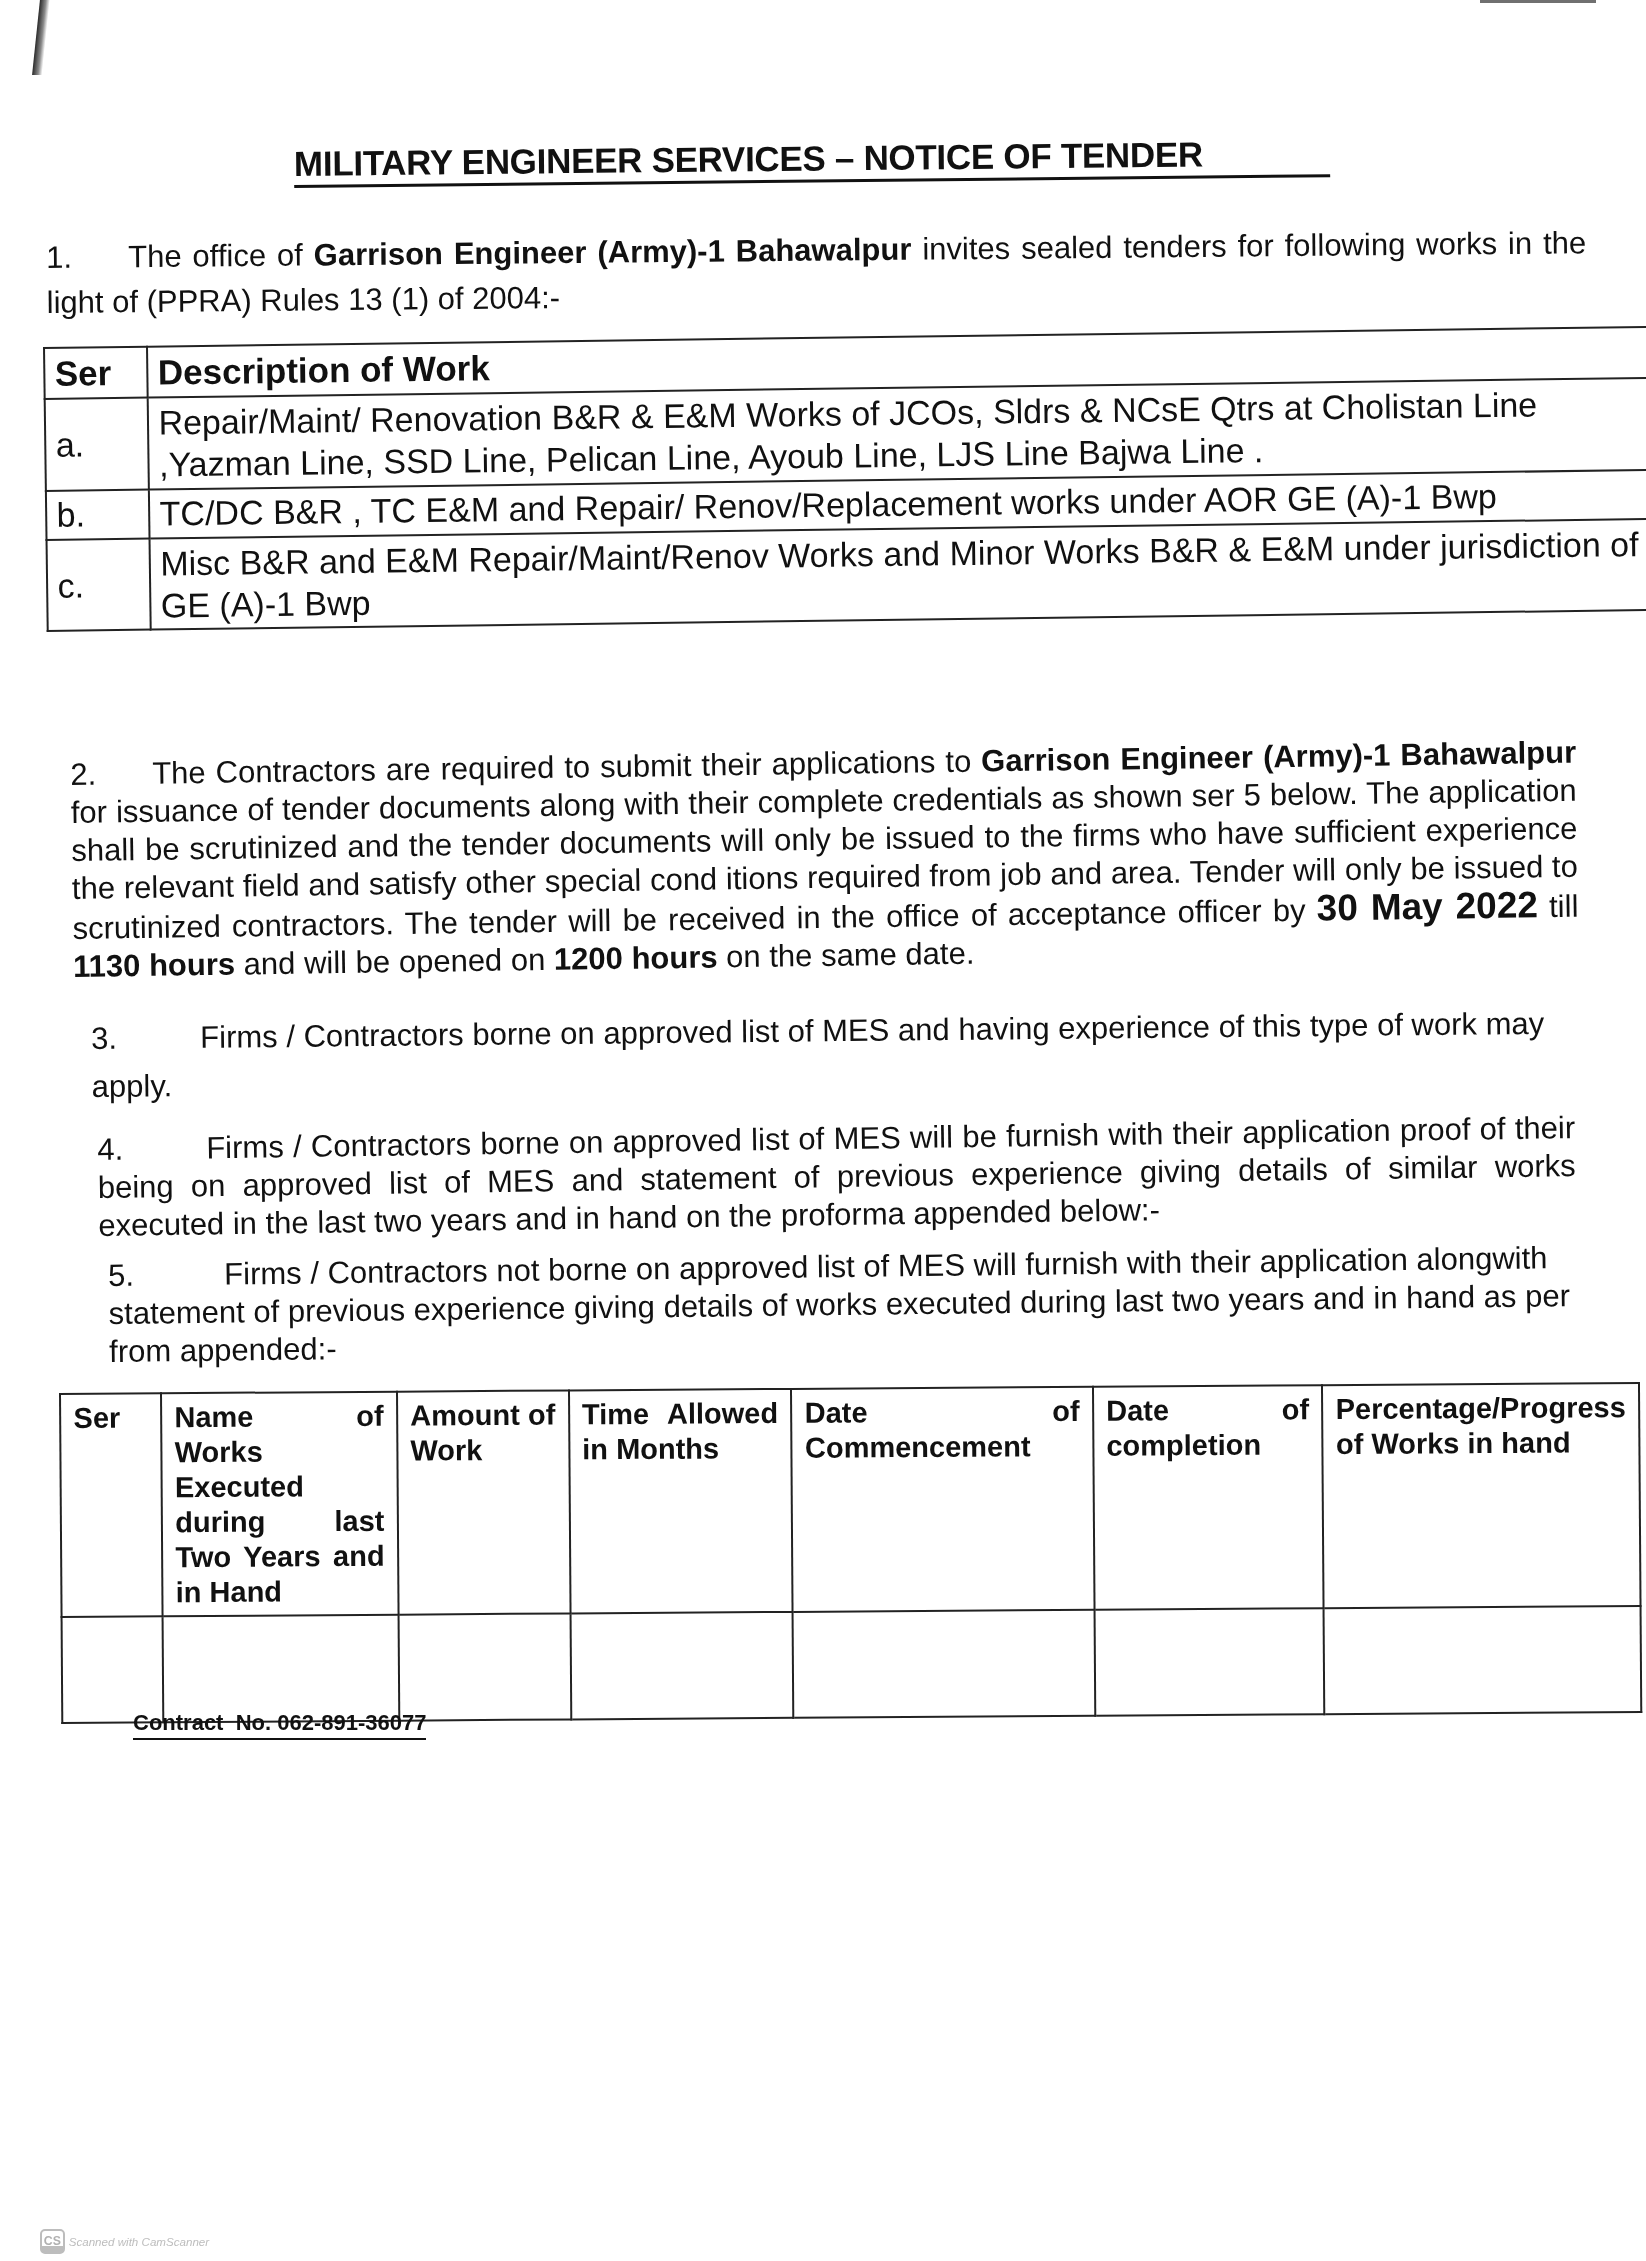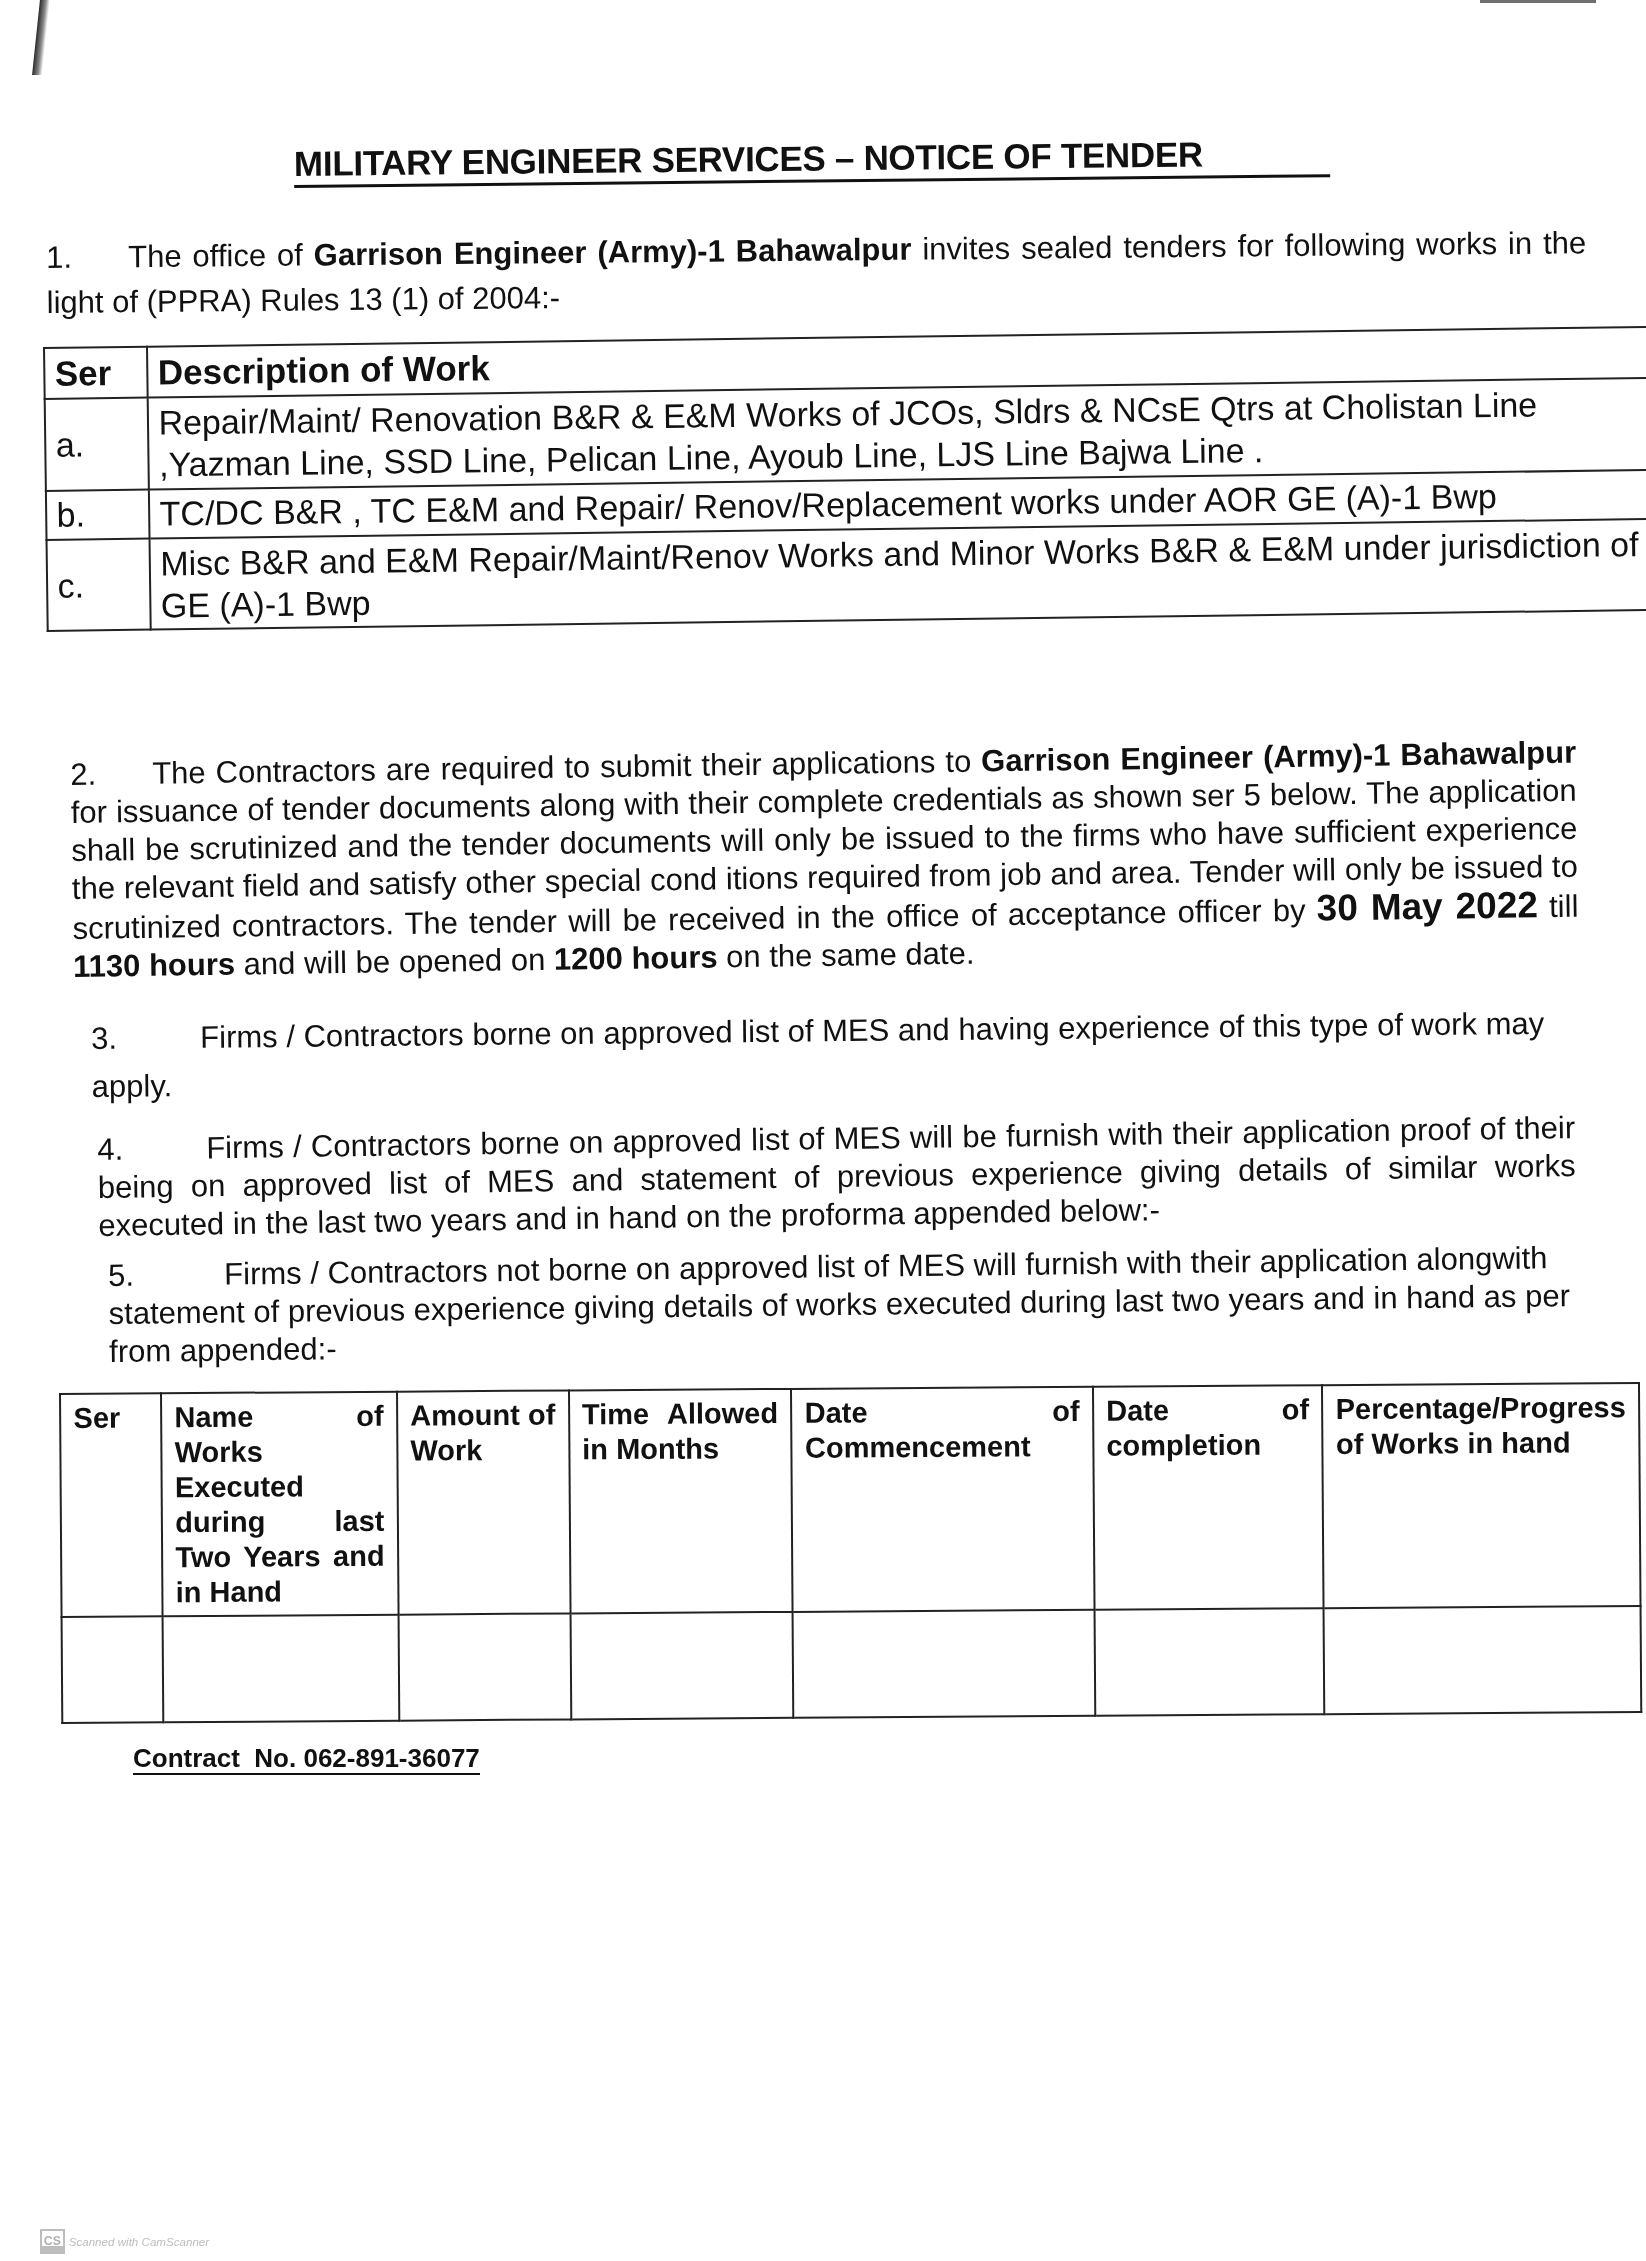--- a/index.html
+++ b/index.html
@@ -40,25 +40,25 @@
                   font-weight:700; padding:5.5px 12.3px; line-height:35px; height:164px; }
   .pro-table td { border:2px solid #222; height:102px; }
   .pro-table .c0 { width:75px; }
   .pro-table .c1 { width:211px; }
   .pro-table .c2 { width:146px; }
   .pro-table .c3 { width:198px; }
   .pro-table .c4 { width:276px; }
   .pro-table .c5 { width:204px; }
   .pro-table .c6 { width:211px; }
 
-  .contract { position:absolute; left:97px; top:1743px; font-size:26px; font-weight:700;
+  .contract { position:absolute; left:97px; top:1708px; font-size:22px; font-weight:700;
               border-bottom:2.7px solid #111; line-height:30px; white-space:pre; }
 
   .watermark { position:absolute; left:4.1px; top:2229px; display:flex; align-items:center; gap:4.1px; color:#bdbdbd; }
-  .cs-logo { width:24.5px; height:24.5px; border:2px solid #bdbdbd; border-radius:0; box-sizing:border-box;
+  .cs-logo { width:24.5px; height:24.5px; border:2px solid #bdbdbd; border-radius:5px; box-sizing:border-box;
              font-size:12.3px; font-weight:700; display:flex; align-items:center; justify-content:center;
              background:linear-gradient(#fff 70%, #bdbdbd 70%); color:#b0b0b0; }
   .wm-text { font-size:11.6px;font-style:italic; }
 </style>
 </head>
 <body>
 
 <div class="page">
   <div class="scan-edge"></div>
   <div class="scan-top-mark"></div>

